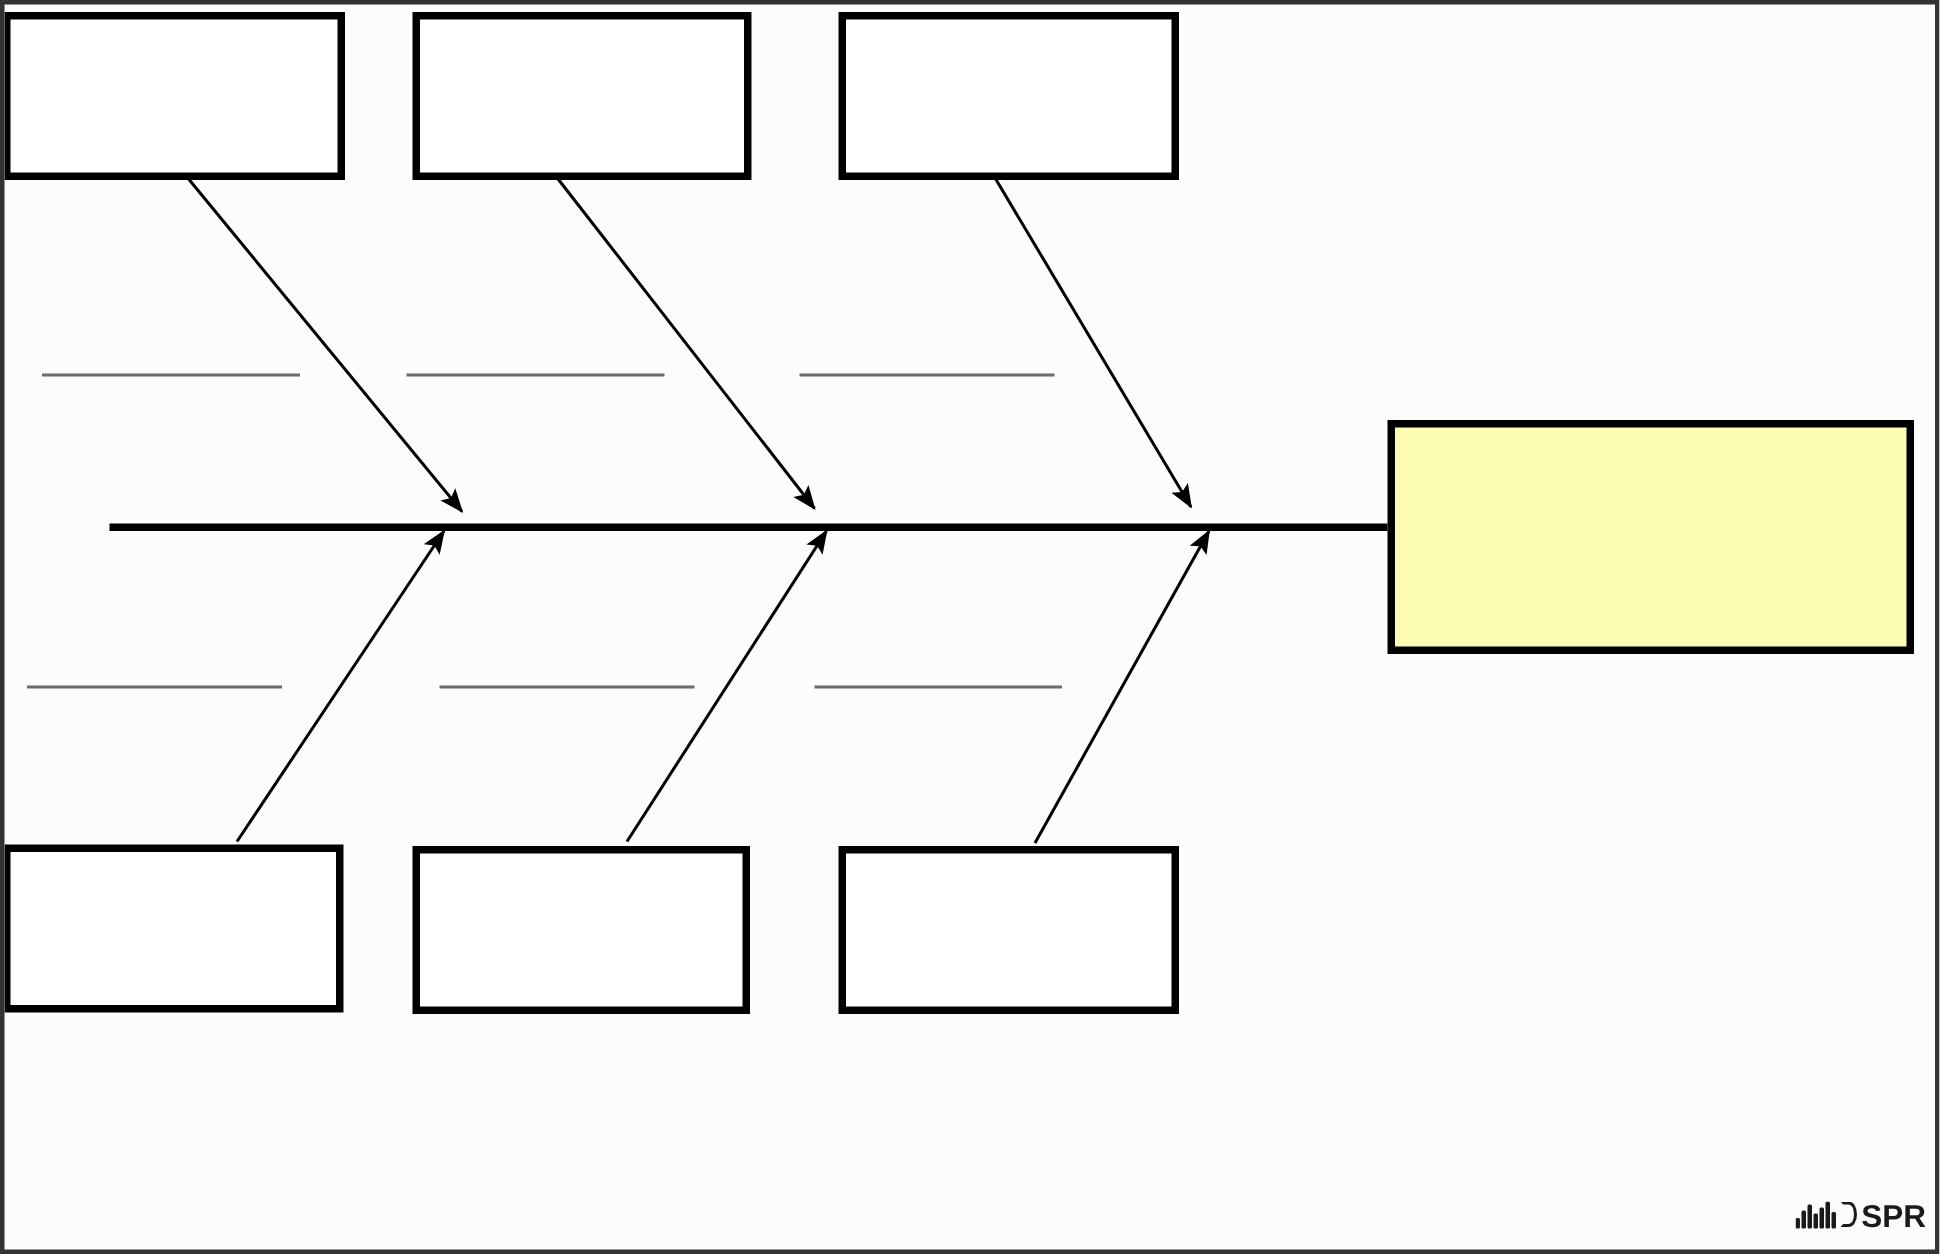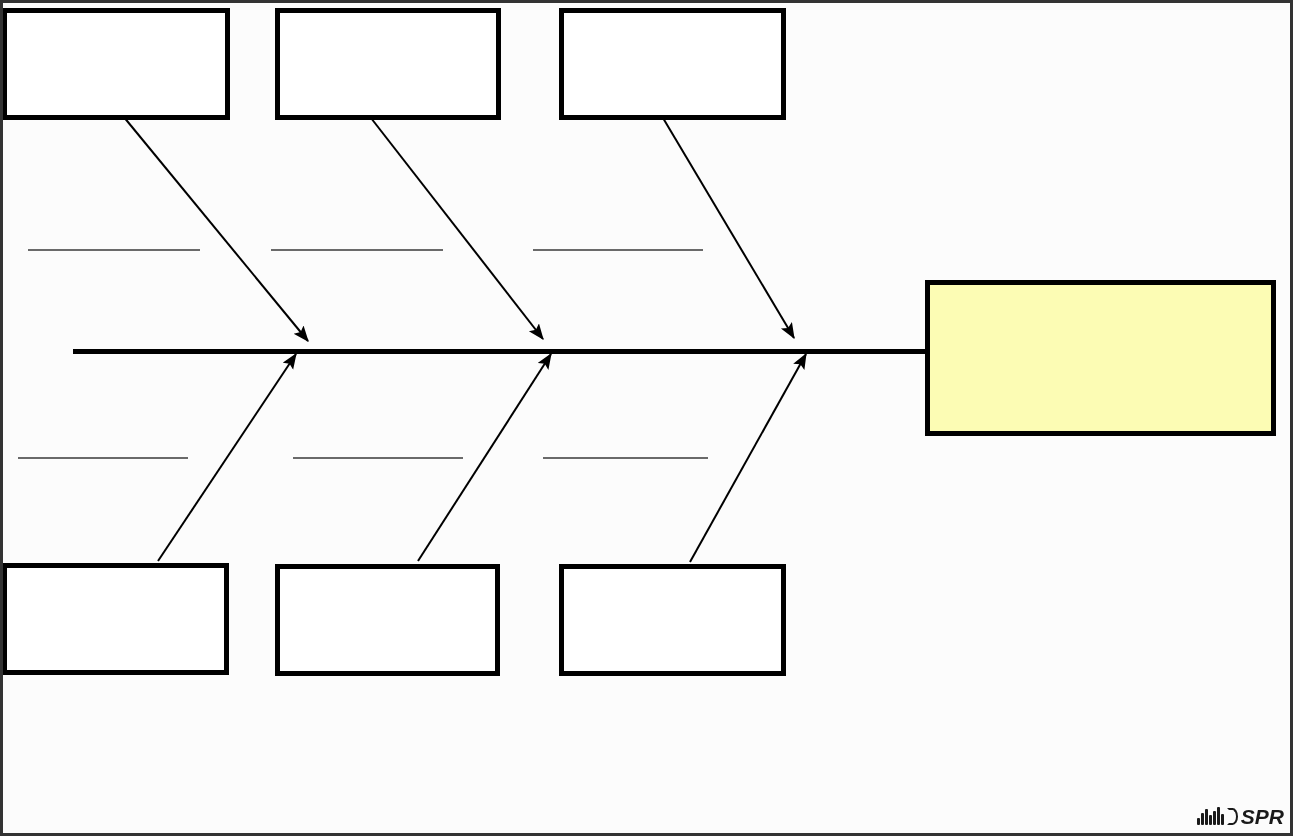--- a/index.html
+++ b/index.html
@@ -73,25 +73,24 @@
     left: 0; top: 0;
     width: 1293px;
     height: 836px;
     pointer-events: none;
   }
   #logo {
     position: absolute;
     right: 6px;
     bottom: 2px;
     display: flex;
-    align-items: center;
+    align-items: flex-start;
     gap: 2px;
     height: 30px;
     overflow: hidden;
-    font-style: italic;
   }
   #logo .bars {
     display: flex;
     align-items: flex-end;
     gap: 1.5px;
     height: 18px;
   }
   #logo .bars i {
     display: block;
     width: 2.5px;

